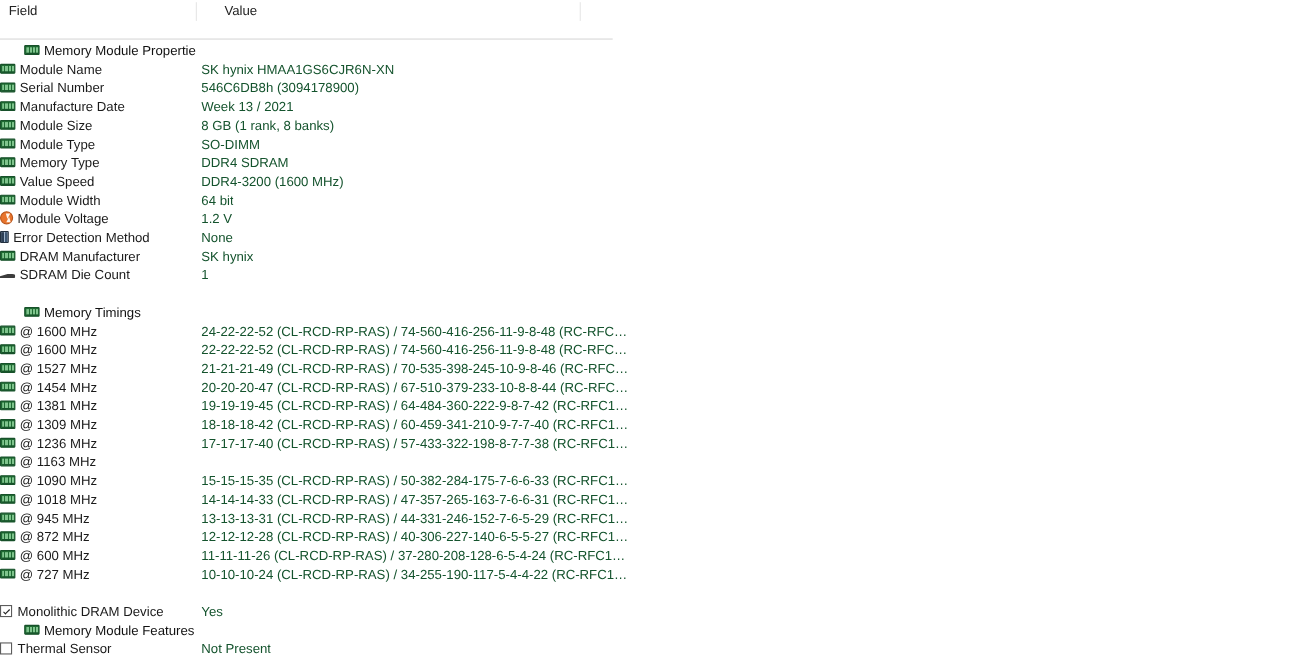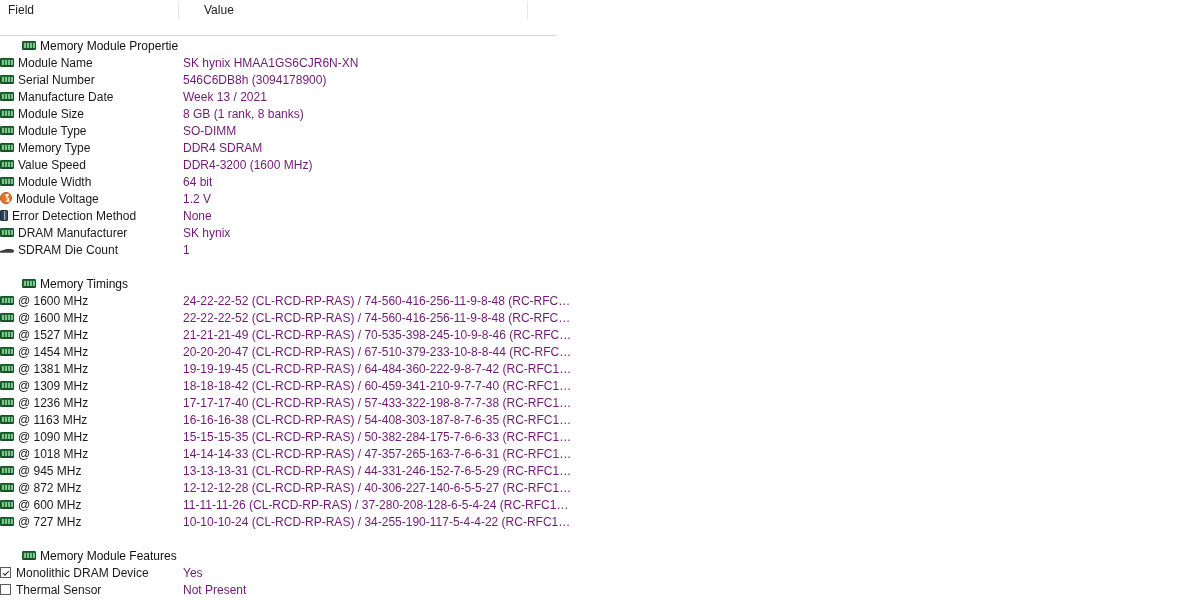--- a/index.html
+++ b/index.html
@@ -62,21 +62,21 @@
     top: 0;
     width: 178px;
     height: 17px;
     overflow: hidden;
   }
   .row .value {
     position: absolute;
     left: 183px;
     top: 0;
     height: 17px;
-    color: #701a75;
+    color: #14532d;
     overflow: hidden;
   }
   .row.group .label { color: #111; }
   .row.group .field { padding-left: 22px; box-sizing: border-box; }
   .row.item .field { box-sizing: border-box; }
 
   .label {
     display: inline-block;
     vertical-align: top;
     color: #1a1a1a;
@@ -299,21 +299,20 @@
     <div class="row item">
       <div class="field"><span class="ic ic-ram"></span><span class="label">@ 1309 MHz</span></div>
       <div class="value">18-18-18-42  (CL-RCD-RP-RAS) / 60-459-341-210-9-7-7-40  (RC-RFC1…</div>
     </div>
     <div class="row item">
       <div class="field"><span class="ic ic-ram"></span><span class="label">@ 1236 MHz</span></div>
       <div class="value">17-17-17-40  (CL-RCD-RP-RAS) / 57-433-322-198-8-7-7-38  (RC-RFC1…</div>
     </div>
     <div class="row item">
       <div class="field"><span class="ic ic-ram"></span><span class="label">@ 1163 MHz</span></div>
-      <div class="value">16-16-16-38  (CL-RCD-RP-RAS) / 54-408-303-187-8-7-6-35  (RC-RFC1…</div>
     </div>
     <div class="row item">
       <div class="field"><span class="ic ic-ram"></span><span class="label">@ 1090 MHz</span></div>
       <div class="value">15-15-15-35  (CL-RCD-RP-RAS) / 50-382-284-175-7-6-6-33  (RC-RFC1…</div>
     </div>
     <div class="row item">
       <div class="field"><span class="ic ic-ram"></span><span class="label">@ 1018 MHz</span></div>
       <div class="value">14-14-14-33  (CL-RCD-RP-RAS) / 47-357-265-163-7-6-6-31  (RC-RFC1…</div>
     </div>
     <div class="row item">
@@ -326,24 +325,24 @@
     </div>
     <div class="row item">
       <div class="field"><span class="ic ic-ram"></span><span class="label">@ 600 MHz</span></div>
       <div class="value">11-11-11-26  (CL-RCD-RP-RAS) / 37-280-208-128-6-5-4-24  (RC-RFC1…</div>
     </div>
     <div class="row item">
       <div class="field"><span class="ic ic-ram"></span><span class="label">@ 727 MHz</span></div>
       <div class="value">10-10-10-24  (CL-RCD-RP-RAS) / 34-255-190-117-5-4-4-22  (RC-RFC1…</div>
     </div>
     <div class="row spacer"></div>
+    <div class="row item">
+      <div class="field"><span class="ic ic-check"></span><span class="label">Monolithic DRAM Device</span></div>
+      <div class="value">Yes</div>
+    </div>
     <div class="row group">
       <div class="field"><span class="ic ic-ram"></span><span class="label">Memory Module Features</span></div>
     </div>
     <div class="row item">
-      <div class="field"><span class="ic ic-check"></span><span class="label">Monolithic DRAM Device</span></div>
-      <div class="value">Yes</div>
-    </div>
-    <div class="row item">
       <div class="field"><span class="ic ic-uncheck"></span><span class="label">Thermal Sensor</span></div>
       <div class="value">Not Present</div>
     </div>
   </div>
 
 </body></html>

